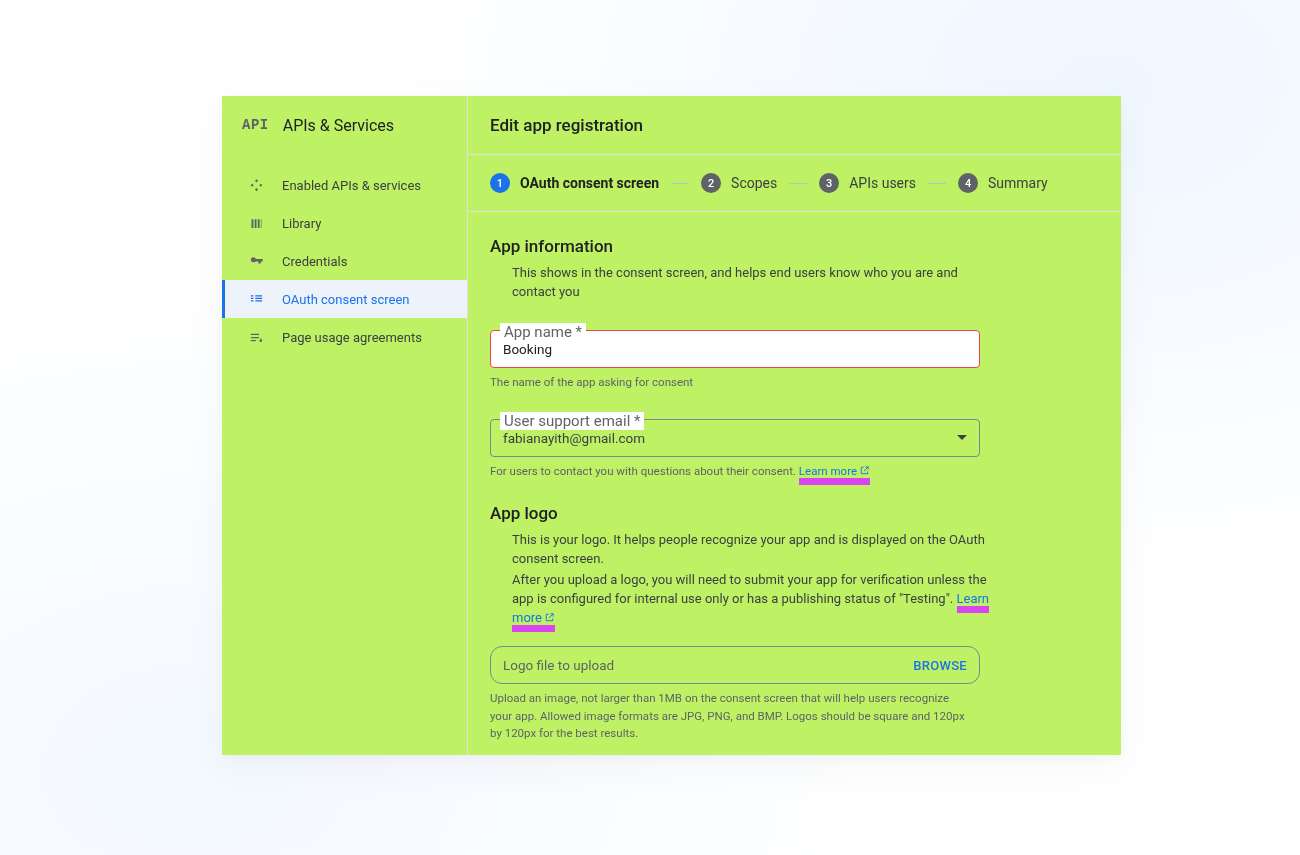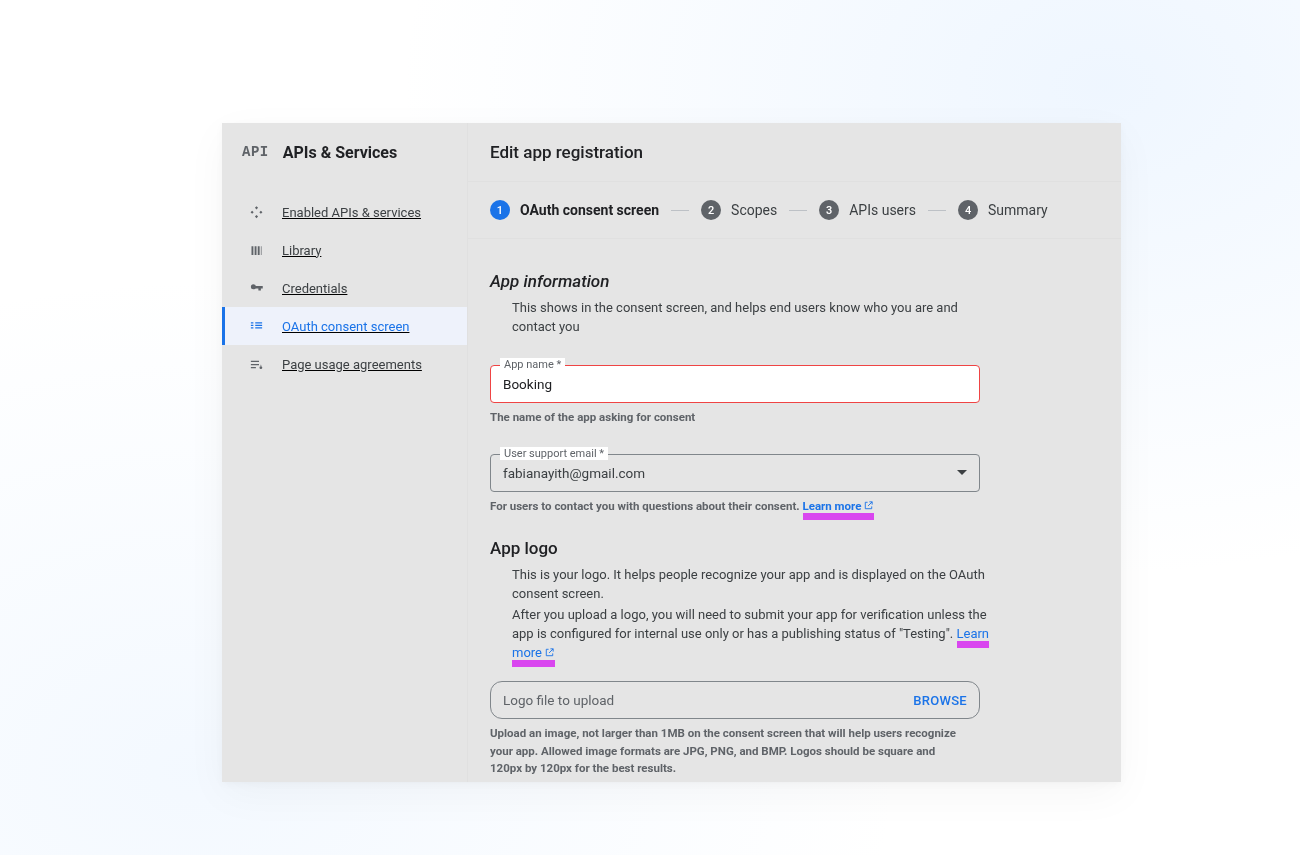--- a/index.html
+++ b/index.html
@@ -13,24 +13,24 @@
 }
 .page-bg {
   position: absolute;
   inset: 0;
   background: radial-gradient(ellipse at 85% 10%, rgba(190,220,255,0.25), transparent 45%),
               radial-gradient(ellipse at 15% 90%, rgba(190,220,255,0.18), transparent 45%);
 }
 .window {
   position: absolute;
   left: 222px;
-  top: 123px;
+  top: 96px;
   width: 899px;
   height: 659px;
-  background: #e5e5e5;
+  background: #bef264;
   box-shadow: 0 12px 40px rgba(0,0,0,0.04), 0 2px 8px rgba(0,0,0,0.03);
   display: flex;
   overflow: hidden;
 }
 .sidebar {
   width: 246px;
   flex-shrink: 0;
   border-right: 1px solid #e0e0e0;
 }
 .sidebar-header {
@@ -42,26 +42,25 @@
 .sidebar-header .api-logo {
   font-family: "Courier New", monospace;
   font-weight: 700;
   font-size: 14px;
   color: #5f6368;
   letter-spacing: 0.5px;
 }
 .sidebar-header .title {
   margin-left: 14px;
   font-size: 16px;
-  font-weight: 700;
+  font-weight: 400;
   color: #202124;
 }
 .sidebar nav {
   padding-top: 12px;
-  text-decoration: underline;
 }
 .nav-item {
   display: flex;
   align-items: center;
   height: 38px;
   padding: 0 20px 0 24px;
   font-size: 13px;
   color: #3c4043;
   cursor: pointer;
   position: relative;
@@ -145,41 +144,41 @@
   padding: 22px 22px 0 22px;
   overflow: auto;
   color: #3c4043;
 }
 .section-title {
   font-size: 17px;
   font-weight: 500;
   color: #202124;
   margin-top: 22px;
 }
-.section-title.first { margin-top: 10px; font-style: italic; }
+.section-title.first { margin-top: 2px; }
 .section-desc {
   font-size: 13px;
   color: #3c4043;
   line-height: 1.45;
   margin-top: 8px;
   max-width: 480px;
   margin-left: 22px;
 }
 .field-wrap {
   position: relative;
   margin-top: 28px;
   width: 490px;
 }
 .field-label {
   position: absolute;
   top: -7px;
   left: 10px;
   background: #fff;
   padding: 0 4px;
-  font-size: 11px;
+  font-size: 15px;
   color: #5f6368;
 }
 .text-input {
   width: 100%;
   height: 38px;
   border: 1px solid #ef4444;
   border-radius: 4px;
   padding: 0 12px;
   font-size: 13.5px;
   font-family: inherit;
@@ -203,21 +202,20 @@
   border-left: 5px solid transparent;
   border-right: 5px solid transparent;
   border-top: 5px solid #3c4043;
 }
 .helper {
   font-size: 11.5px;
   color: #5f6368;
   margin-top: 6px;
   line-height: 1.5;
   max-width: 480px;
-  font-weight: bold;
 }
 .helper a, .section-desc a, .link {
   color: #1a73e8;
   text-decoration: none;
   border-bottom: 7px solid #d946ef;
   cursor: pointer;
 }
 .ext-icon {
   display: inline-block;
   vertical-align: -1px;

